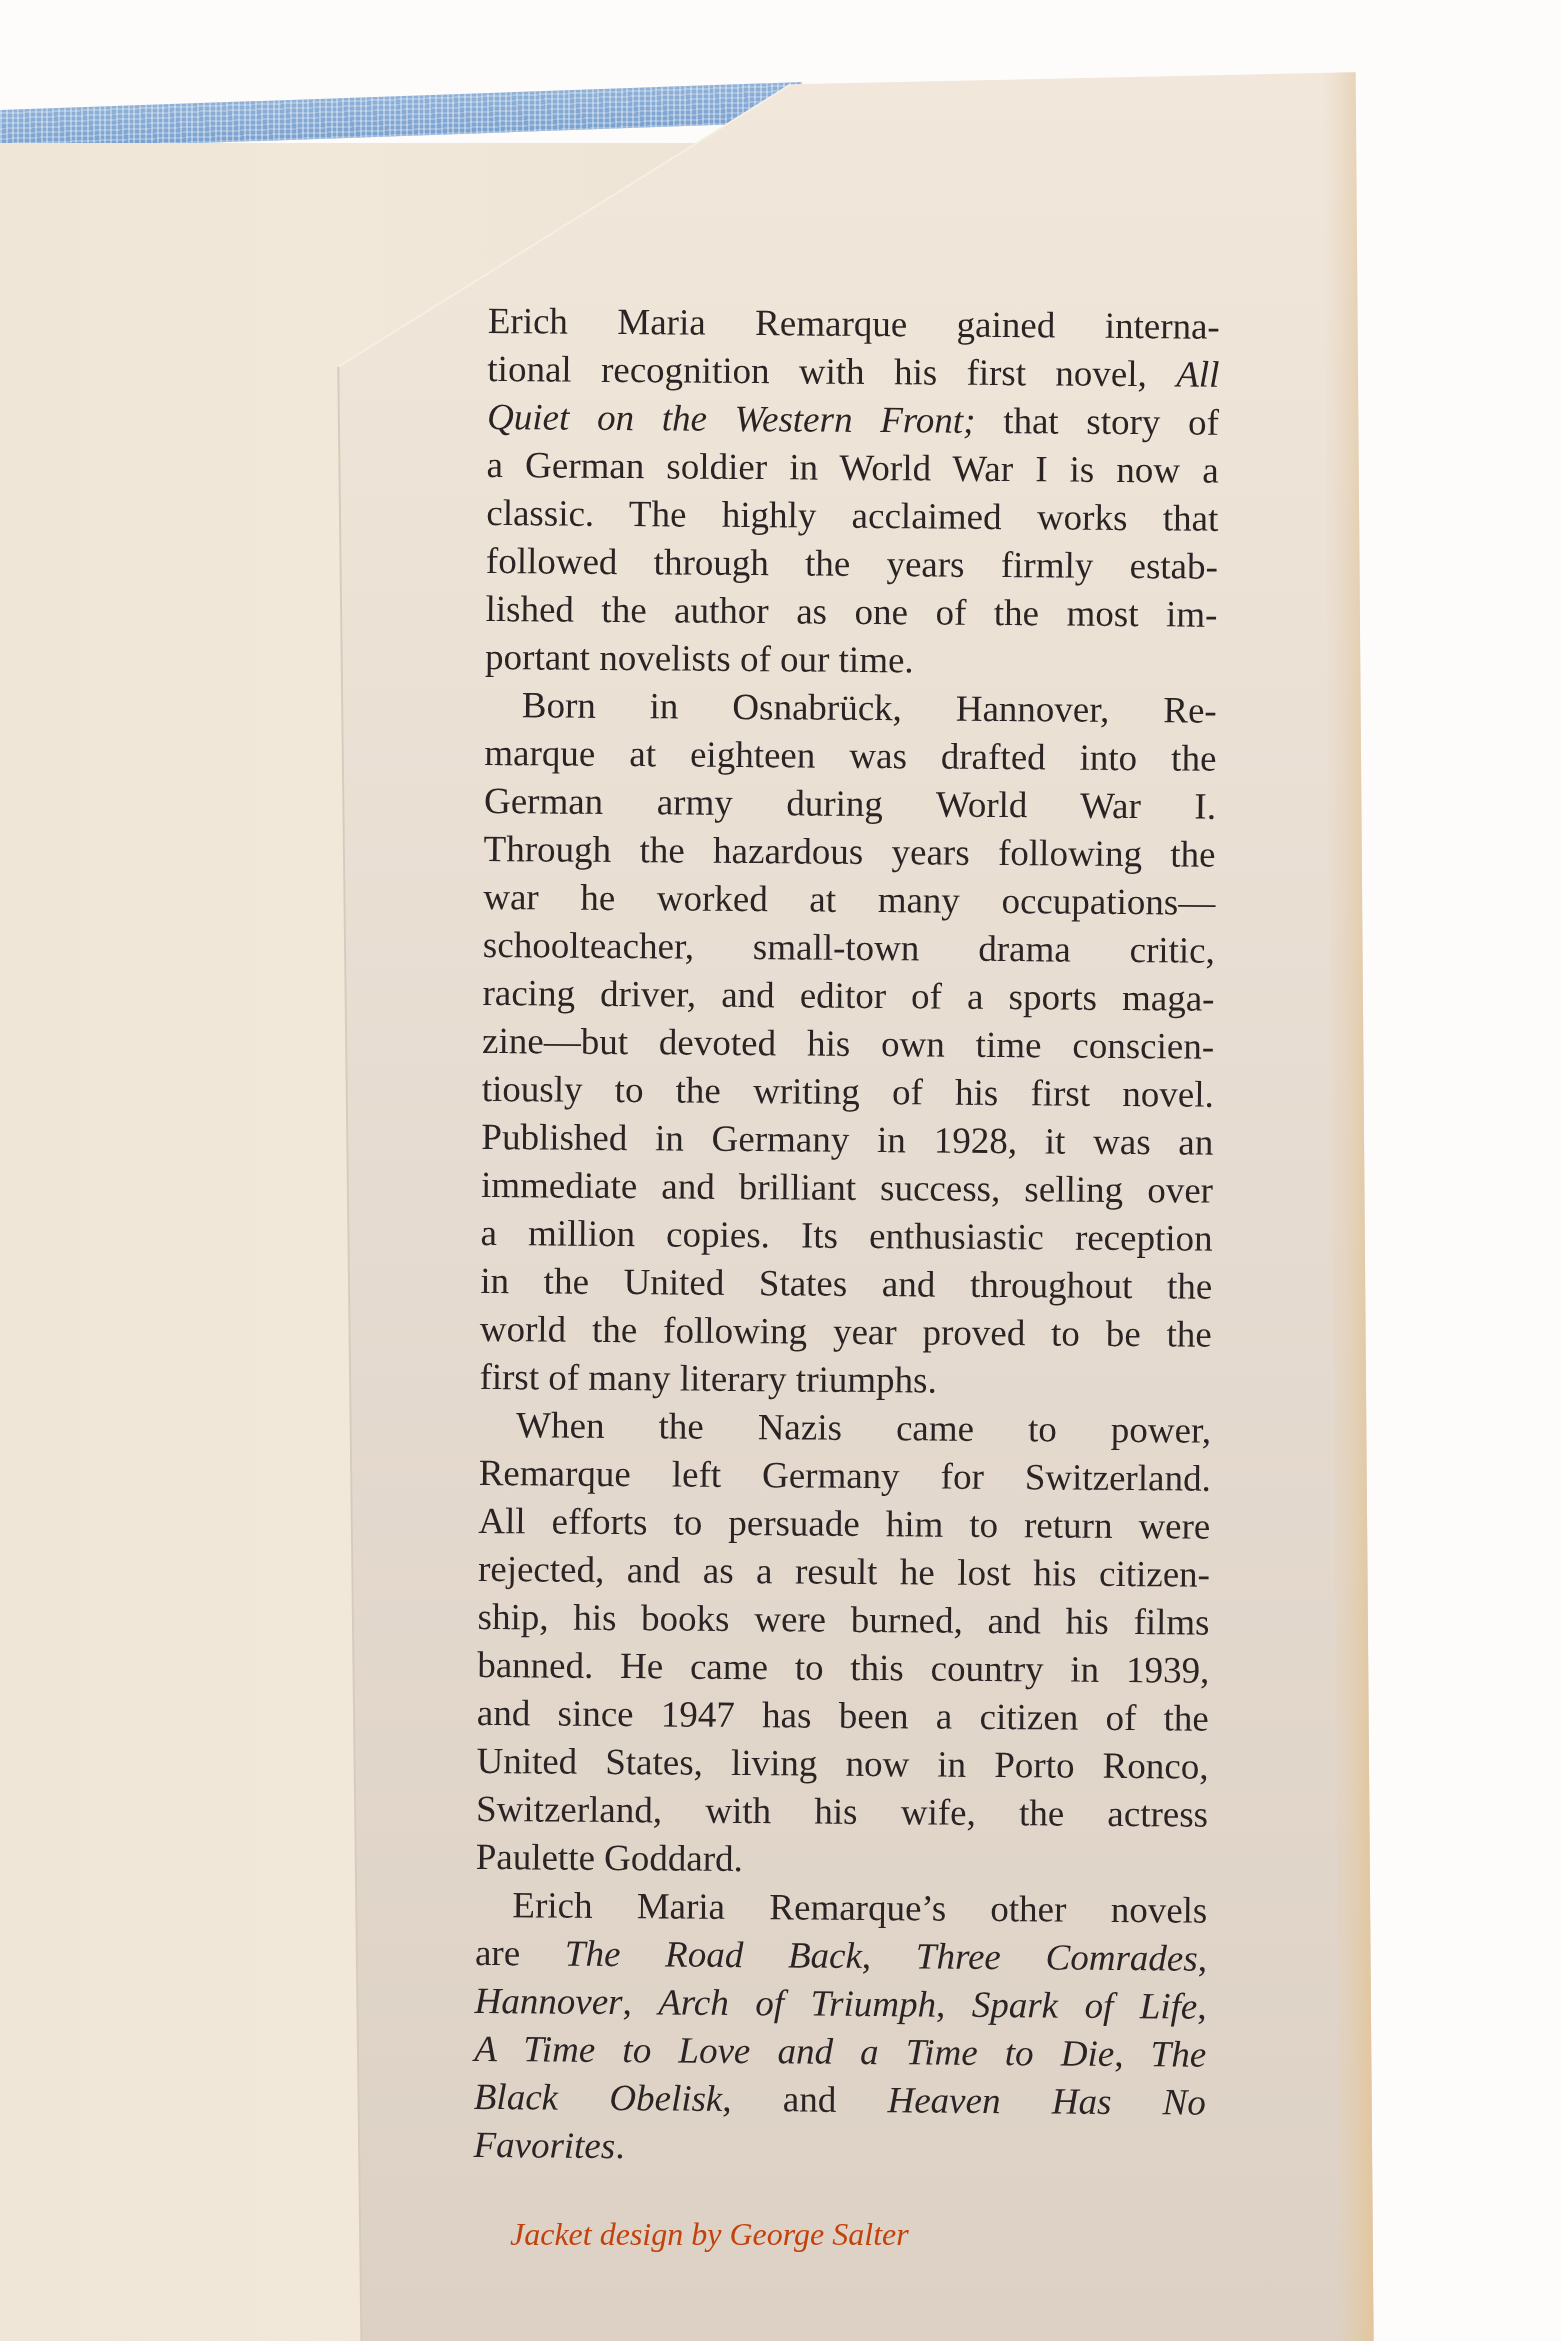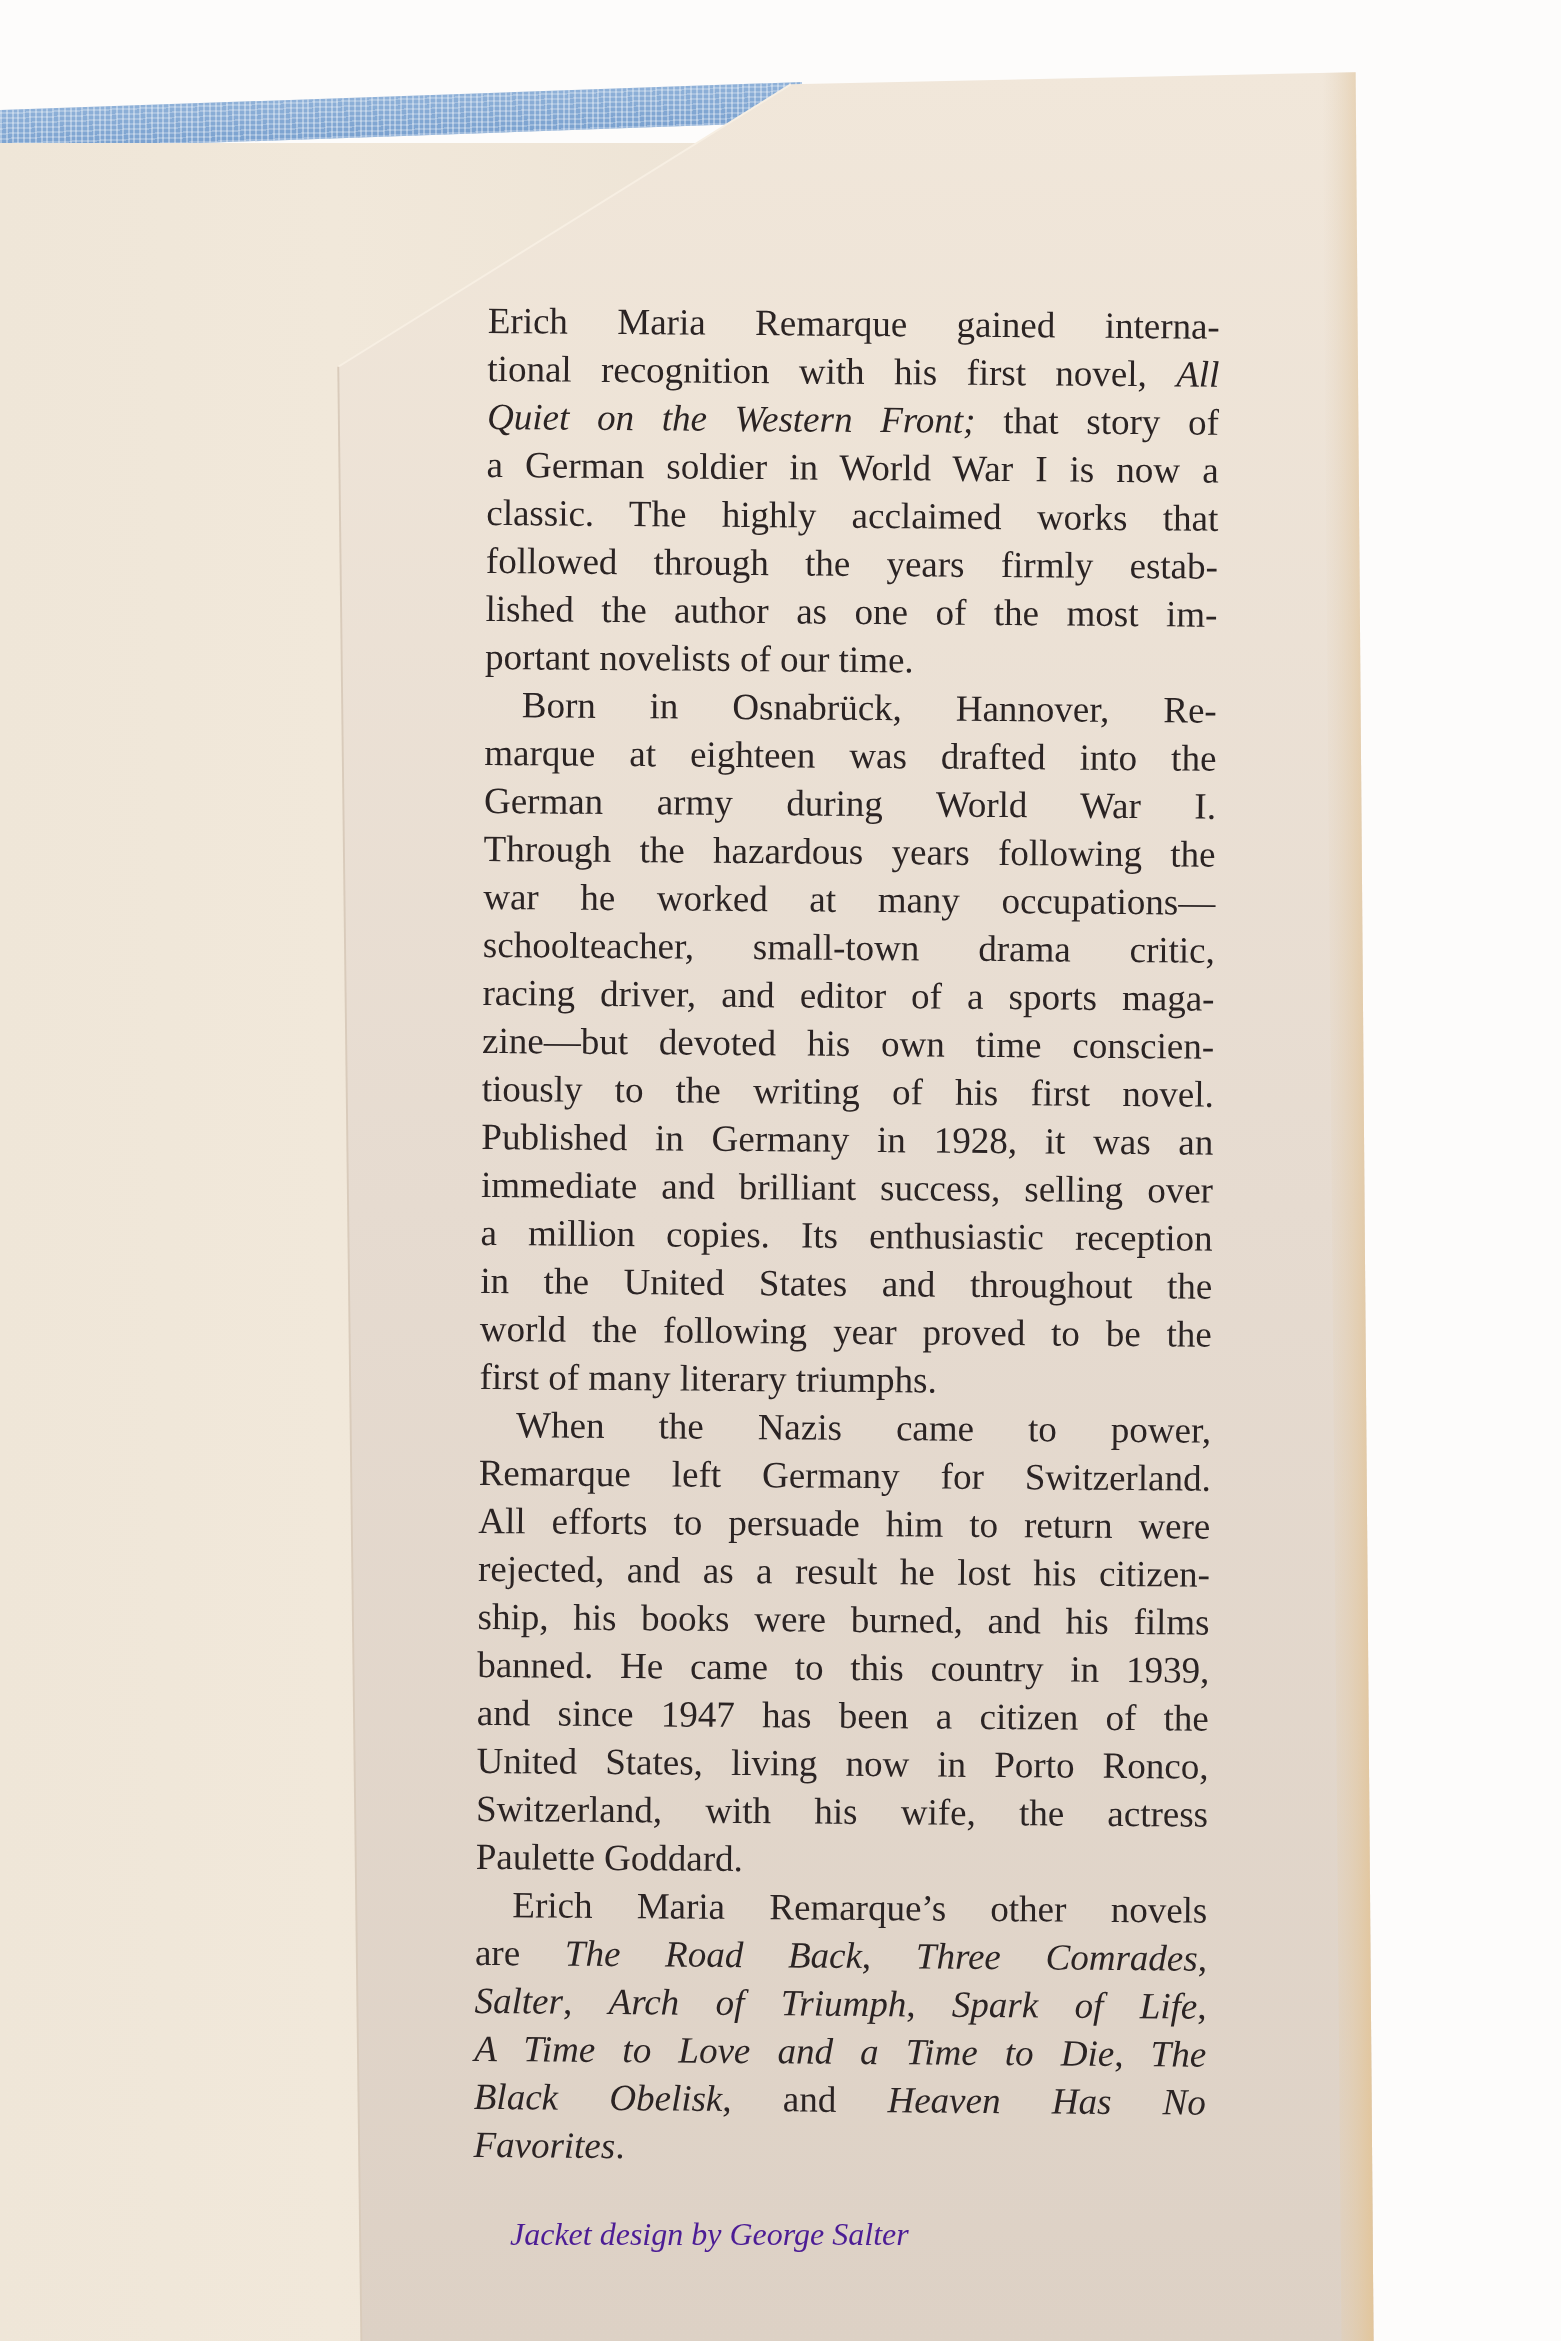--- a/index.html
+++ b/index.html
@@ -29,21 +29,21 @@
     position: absolute; left: 488px; top: 297px; width: 732px;
     color: #2b2424; font-size: 37px; line-height: 48px;
     transform: rotate(0.45deg); transform-origin: left top;
   }
   .line { display: block; white-space: nowrap; text-align: justify; text-align-last: justify; height: 48px; }
   .line.last { text-align-last: left; }
   .indent { padding-left: 37px; }
   .it { font-style: italic; }
   .credit {
     position: absolute; left: 510px; top: 2216px;
-    font-size: 32px; font-style: italic; color: #4c1d95;
+    font-size: 32px; font-style: italic; color: #c2410c;
   }
 </style>
 </head>
 <body>
 
 <div class="cloth"></div>
 <div class="back-page"></div>
 
 <div class="flap">
   <svg width="1561" height="2342" viewBox="0 0 2432 3648">
@@ -101,21 +101,21 @@
       <span class="line"><span>ship, his books were burned, and his films</span></span>
       <span class="line"><span>banned. He came to this country in 1939,</span></span>
       <span class="line"><span>and since 1947 has been a citizen of the</span></span>
       <span class="line"><span>United States, living now in Porto Ronco,</span></span>
       <span class="line"><span>Switzerland, with his wife, the actress</span></span>
       <span class="line last"><span>Paulette Goddard.</span></span>
     </div>
     <div>
       <span class="line indent"><span>Erich Maria Remarque’s other novels</span></span>
       <span class="line"><span>are </span><span class="it">The Road Back</span><span>, </span><span class="it">Three Comrades</span><span>,</span></span>
-      <span class="line"><span class="it">Salter</span><span>, </span><span class="it">Arch of Triumph</span><span>, </span><span class="it">Spark of Life</span><span>,</span></span>
+      <span class="line"><span class="it">Hannover</span><span>, </span><span class="it">Arch of Triumph</span><span>, </span><span class="it">Spark of Life</span><span>,</span></span>
       <span class="line"><span class="it">A Time to Love and a Time to Die</span><span>, </span><span class="it">The</span></span>
       <span class="line"><span class="it">Black Obelisk</span><span>, and </span><span class="it">Heaven Has No</span></span>
       <span class="line last"><span class="it">Favorites</span><span>.</span></span>
     </div>
   </div>
 
 <div class="credit">Jacket design by George Salter</div>
 
 
 </body></html>

